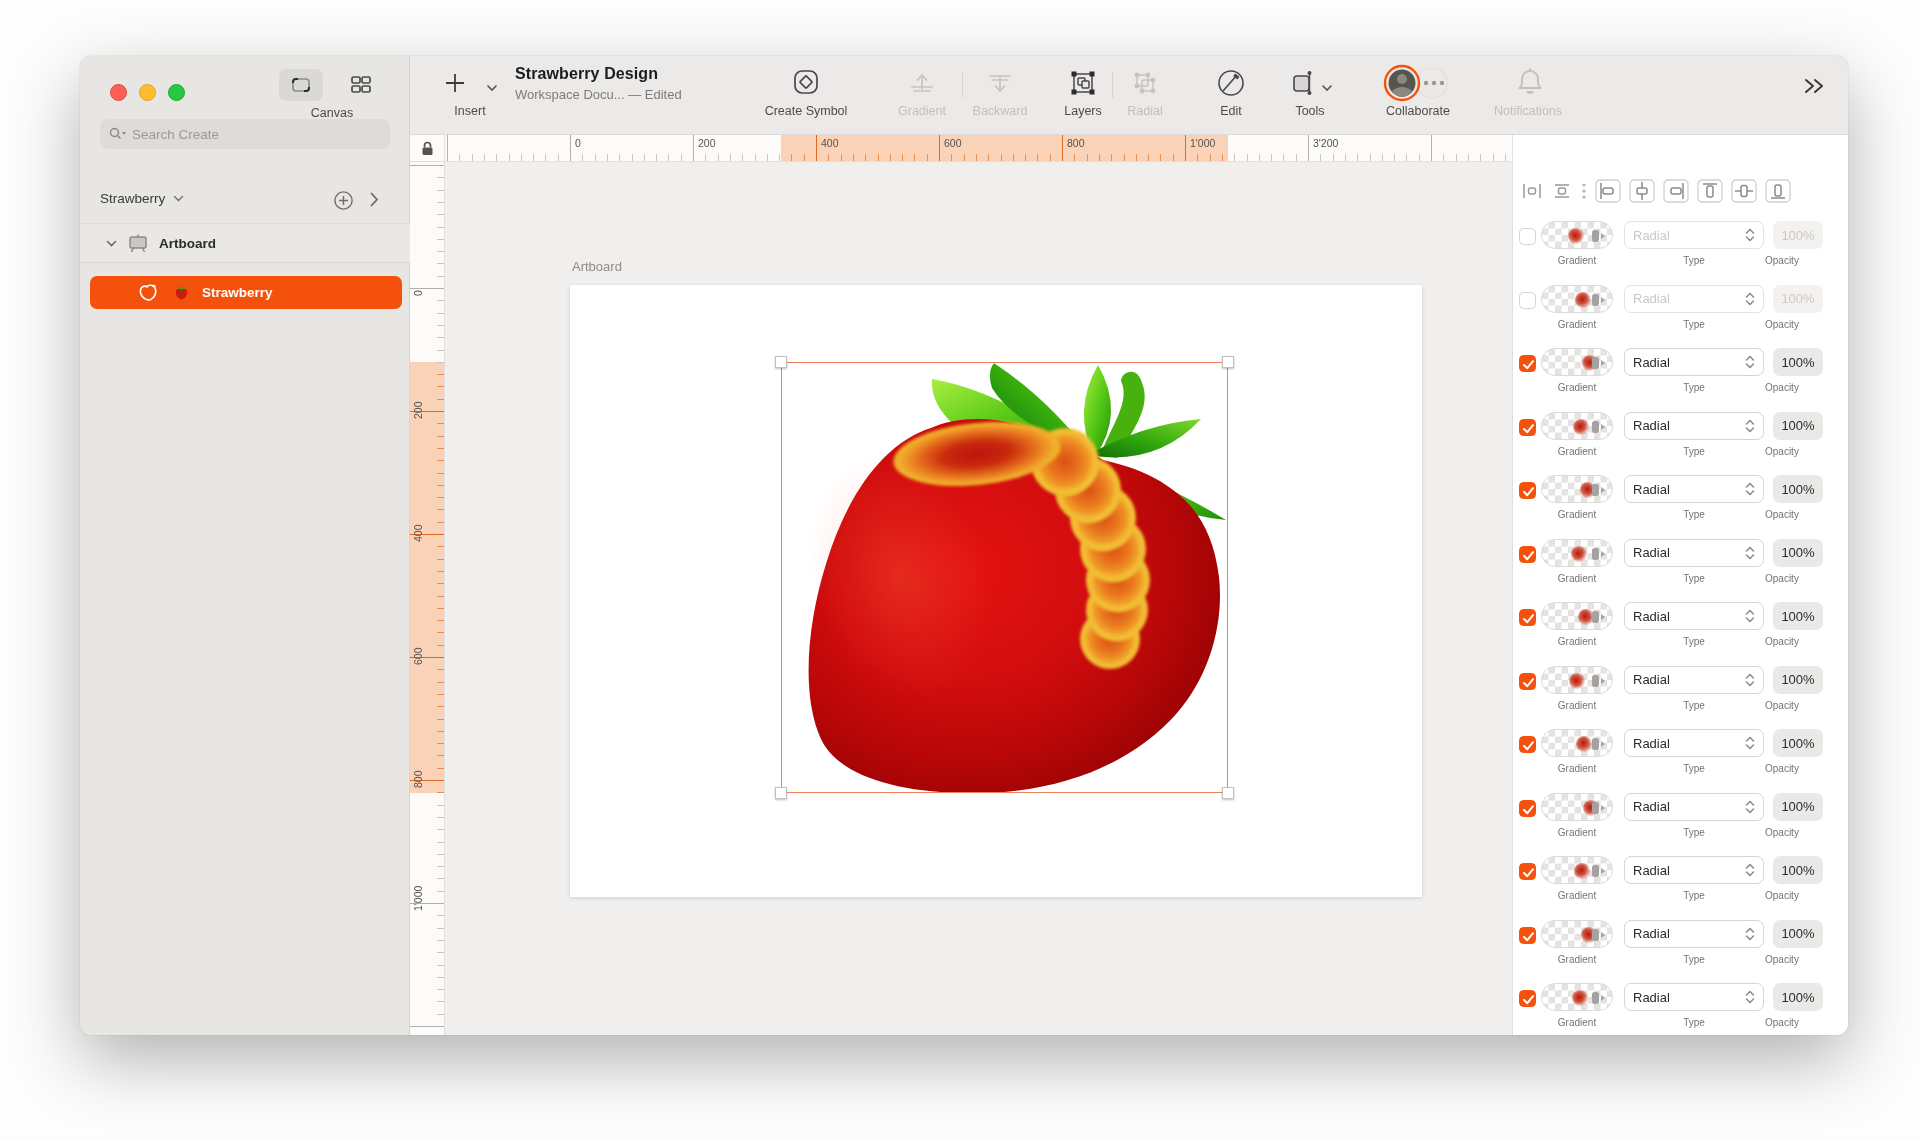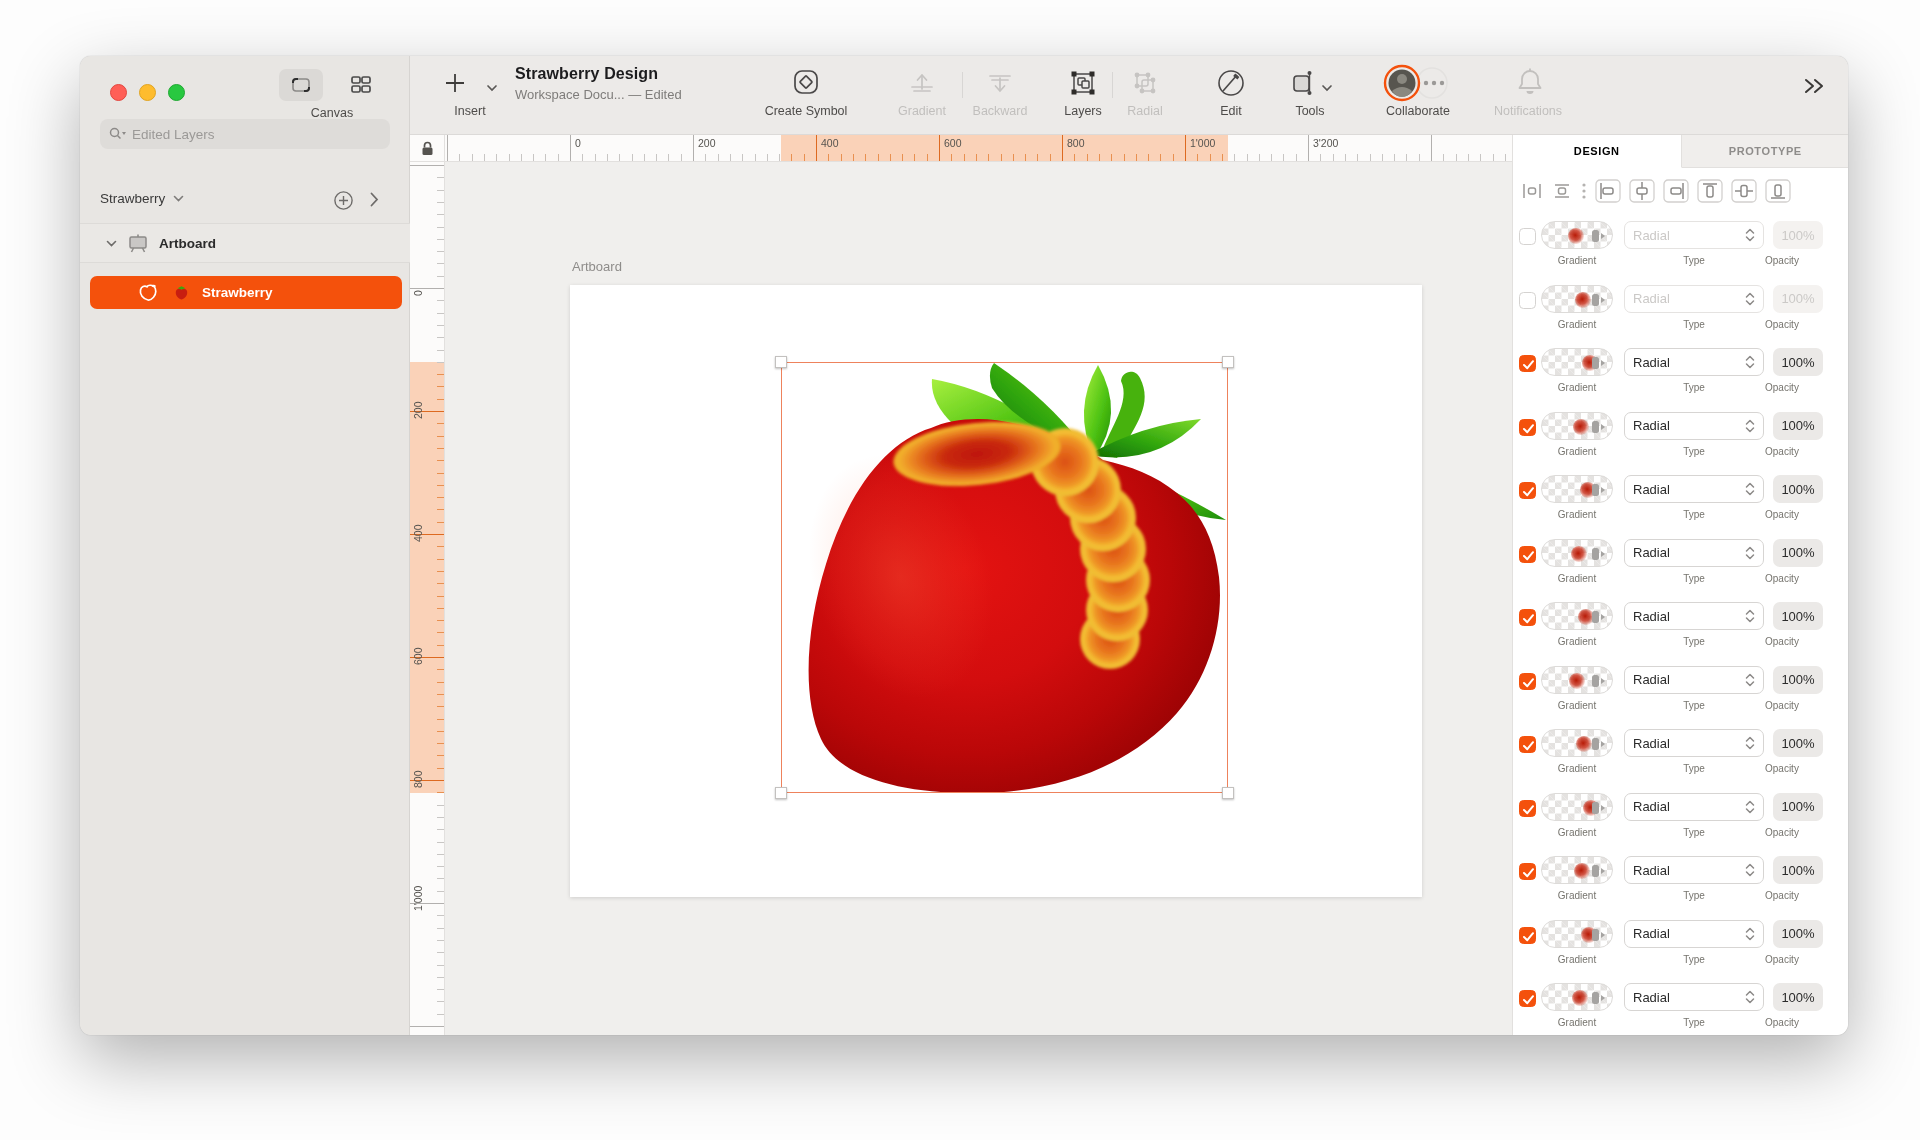--- a/index.html
+++ b/index.html
@@ -129,21 +129,21 @@
       </svg>
     </span>
     <div class="canvas-lbl">Canvas</div>
 
     <div class="search">
       <svg width="17" height="14" viewBox="0 0 17 14">
         <circle cx="5.5" cy="5.5" r="4" fill="none" stroke="#8C8A88" stroke-width="1.5"></circle>
         <line x1="8.5" y1="8.5" x2="11.5" y2="11.5" stroke="#8C8A88" stroke-width="1.5"></line>
         <path d="M13,5 l2,3 l2,-3 z" fill="#8C8A88"></path>
       </svg>
-      <span class="ph">Edited Layers</span>
+      <span class="ph">Search Create</span>
     </div>
 
     <div class="pagebar">
       <span class="pname">
         <span>Strawberry</span>
         <svg width="11" height="7" viewBox="0 0 11 7">
           <path d="M1.5,1.5 L5.5,5.5 L9.5,1.5" fill="none" stroke="#7E7C7A" stroke-width="1.6" stroke-linecap="round"></path>
         </svg>
       </span>
       <span class="plus">
@@ -587,24 +587,20 @@
     </svg>
 
     <div class="selection"></div>
     <div class="handle" style="left:330px;top:194px"></div>
     <div class="handle" style="left:777px;top:194px"></div>
     <div class="handle" style="left:330px;top:625px"></div>
     <div class="handle" style="left:777px;top:625px"></div>
   </div>
 
   <div class="panel">
-    <div class="tabs">
-      <div class="tab active">DESIGN</div>
-      <div class="tab" style="border-right:none">PROTOTYPE</div>
-    </div>
 
     <div class="alignrow">
       <svg width="22" height="20" viewBox="0 0 22 20">
         <line x1="3" y1="3" x2="3" y2="17" stroke="#9B9997" stroke-width="1.5"></line>
         <line x1="19" y1="3" x2="19" y2="17" stroke="#9B9997" stroke-width="1.5"></line>
         <rect x="7.5" y="7" width="7" height="6" rx="2" fill="none" stroke="#9B9997" stroke-width="1.5"></rect>
       </svg>
       <svg width="22" height="20" viewBox="0 0 22 20">
         <line x1="4" y1="4" x2="18" y2="4" stroke="#9B9997" stroke-width="1.5"></line>
         <line x1="4" y1="16" x2="18" y2="16" stroke="#9B9997" stroke-width="1.5"></line>

